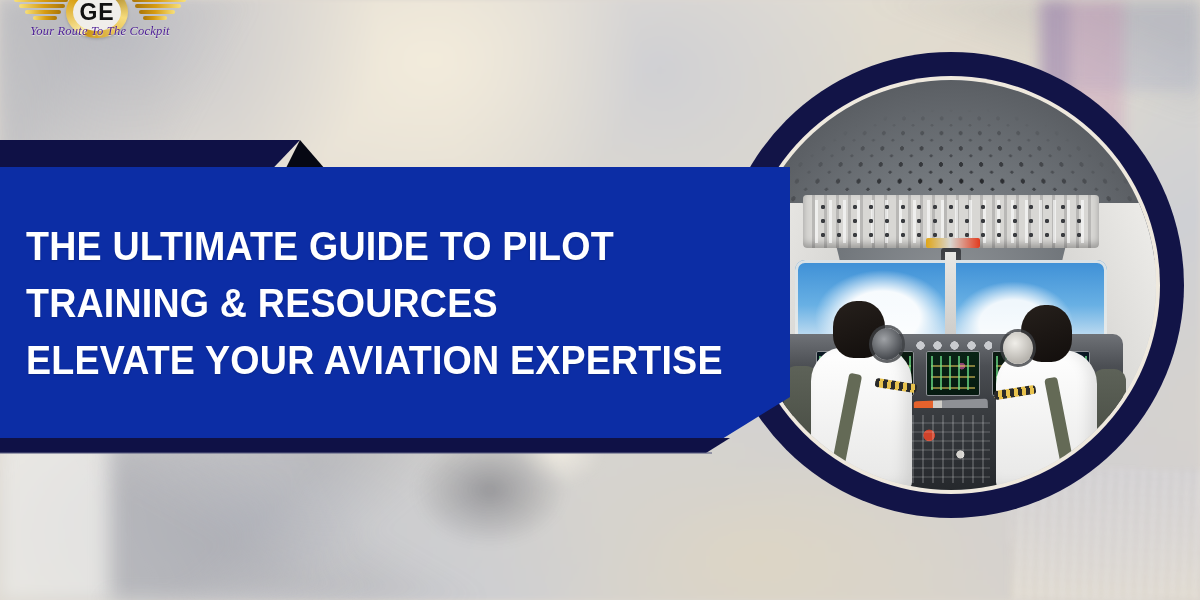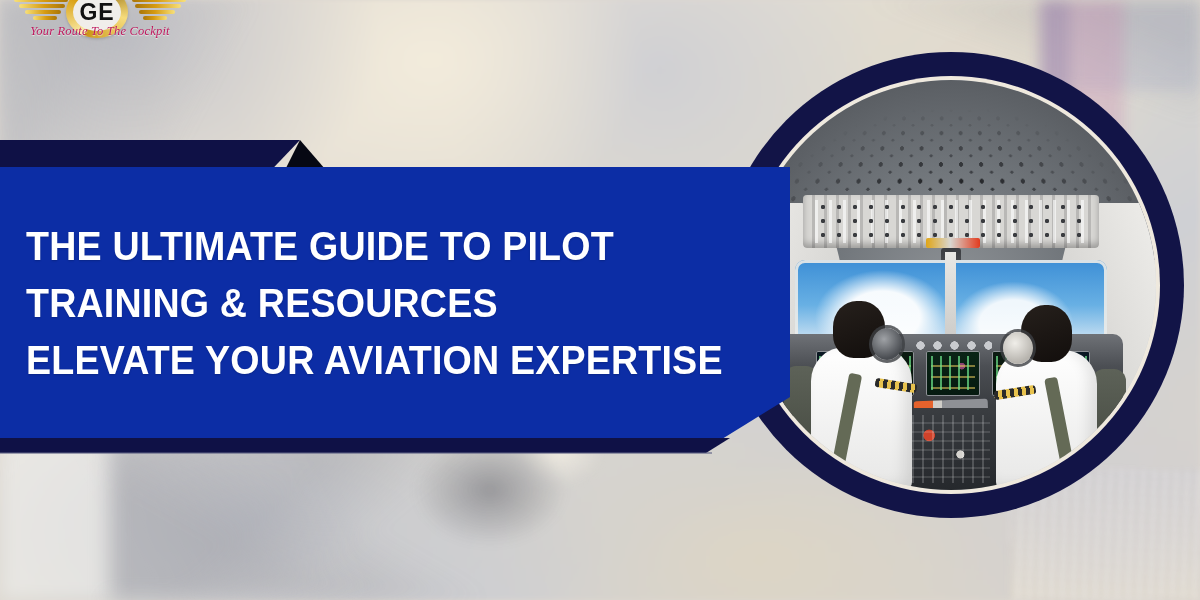--- a/index.html
+++ b/index.html
@@ -299,21 +299,21 @@
   }
   .ge-text{
     position:absolute;left:52px;top:-8px;width:62px;height:52px;
     display:flex;align-items:center;justify-content:center;
     color:#111;font-weight:700;font-size:23px;letter-spacing:1px;
     font-family:"Liberation Sans",sans-serif;
   }
   .tagline{
     position:absolute;left:0;top:30px;width:172px;text-align:center;
     font-family:"Liberation Serif",serif;font-style:italic;
-    font-size:12.5px;color:#be185d;letter-spacing:.2px;
+    font-size:12.5px;color:#4c1d95;letter-spacing:.2px;
     text-shadow:0 1px 1px rgba(255,255,255,.7);
   }
 </style>
 </head>
 <body>
 
 <div id="stage">
 
   <div class="bg-base"></div>
   <div class="bg-smear"></div>

